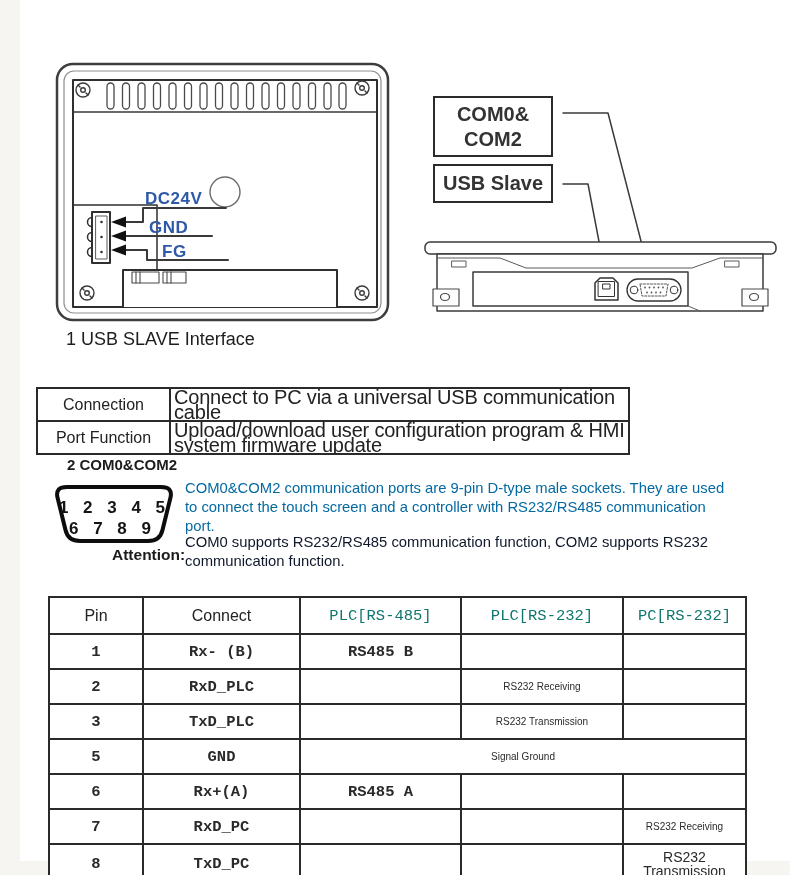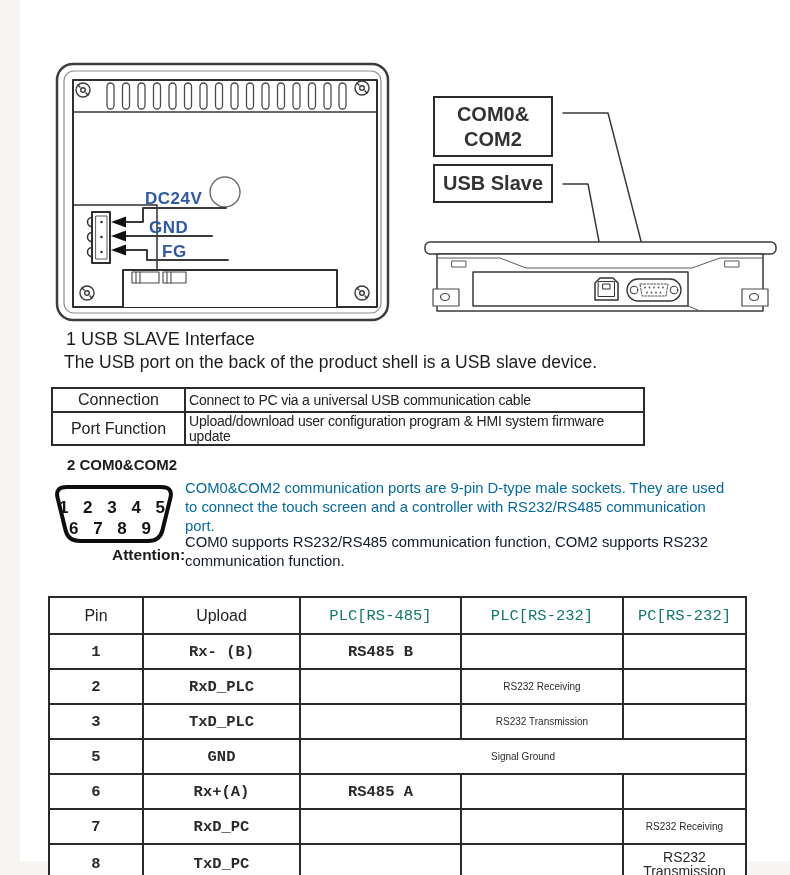--- a/index.html
+++ b/index.html
@@ -16,24 +16,24 @@
   .com-box{left:433px;top:96px;width:116px;height:57px;line-height:25px;}
   .usb-box{left:433px;top:164px;width:116px;height:35px;}
 
   .h-section{color:#1d1d1d;font-size:18px;}
   .usb-heading{left:66px;top:329px;}
   .usb-intro{left:64px;top:352px;font-size:17.5px;color:#1d1d1d;white-space:nowrap;}
 
   table{border-collapse:collapse;table-layout:fixed;background:#fff;}
   td,th{border:2px solid #2a2a2a;overflow:hidden;}
 
-  .usb-table{left:51px;top:387px;width:594px;}
+  .usb-table{left:36px;top:387px;width:594px;}
   .usb-table td{vertical-align:middle;}
   .usb-table .lbl{width:129px;text-align:center;font-size:16px;color:#222;}
-  .usb-table .val{font-size:14px;letter-spacing:-0.2px;color:#222;padding:1px 3px;line-height:14.5px;}
+  .usb-table .val{font-size:20px;letter-spacing:-0.2px;color:#222;padding:1px 3px;line-height:14.5px;}
   .usb-r1{height:24px;}
   .usb-r2{height:29px;}
 
   .com-heading{left:67px;top:456px;font-size:15px;font-weight:bold;color:#1c1c1c;}
   .com-desc{left:185px;top:479px;width:550px;font-size:14.8px;line-height:19px;color:#0369a1;}
   .attention-label{left:112px;top:546px;font-size:15.5px;font-weight:bold;color:#1c1c1c;text-align:center;}
   .attention-text{left:185px;top:533px;width:556px;font-size:14.8px;line-height:19px;color:#0f172a;}
 
   .pin-table{left:48px;top:571px;width:697px;margin-top:25px;}
   .pin-table th{font-weight:normal;}
@@ -201,21 +201,20 @@
 
   <div class="abs label-box com-box">
     <div>COM0&amp;</div>
     <div>COM2</div>
   </div>
   <div class="abs label-box usb-box">
     <div>USB Slave</div>
   </div>
 
   <div class="abs h-section usb-heading">1 USB SLAVE Interface</div>
-  <div class="abs usb-intro">The USB port on the back of the product shell is a USB slave device.</div>
 
   <table class="abs usb-table">
     <tbody>
         <tr class="usb-r1">
       <td class="lbl">Connection</td>
       <td class="val">Connect to PC via a universal USB communication cable</td>
     </tr>
     <tr class="usb-r2">
       <td class="lbl">Port Function</td>
       <td class="val">Upload/download user configuration program &amp; HMI system firmware update</td>
@@ -239,21 +238,21 @@
     <colgroup>
       <col style="width:94px">
         <col style="width:157px">
         <col style="width:161px">
         <col style="width:162px">
         <col style="width:123px">
     </colgroup>
     <tbody>
         <tr class="rh-hdr">
       <th class="hdr-sans">Pin</th>
-      <th class="hdr-sans">Upload</th>
+      <th class="hdr-sans">Connect</th>
       <th class="hdr-mono mono">PLC[RS-485]</th>
       <th class="hdr-mono mono">PLC[RS-232]</th>
       <th class="hdr-mono mono">PC[RS-232]</th>
     </tr>
     <tr class="rh">
       <td class="mono">1</td>
       <td class="mono">Rx- (B)</td>
       <td class="mono">RS485 B</td>
       <td></td>
       <td></td>

